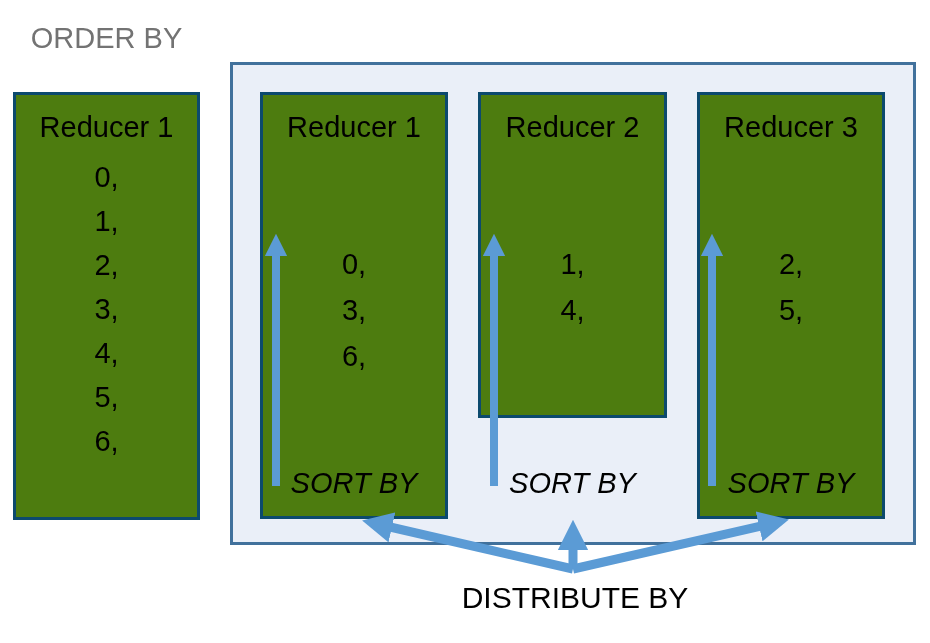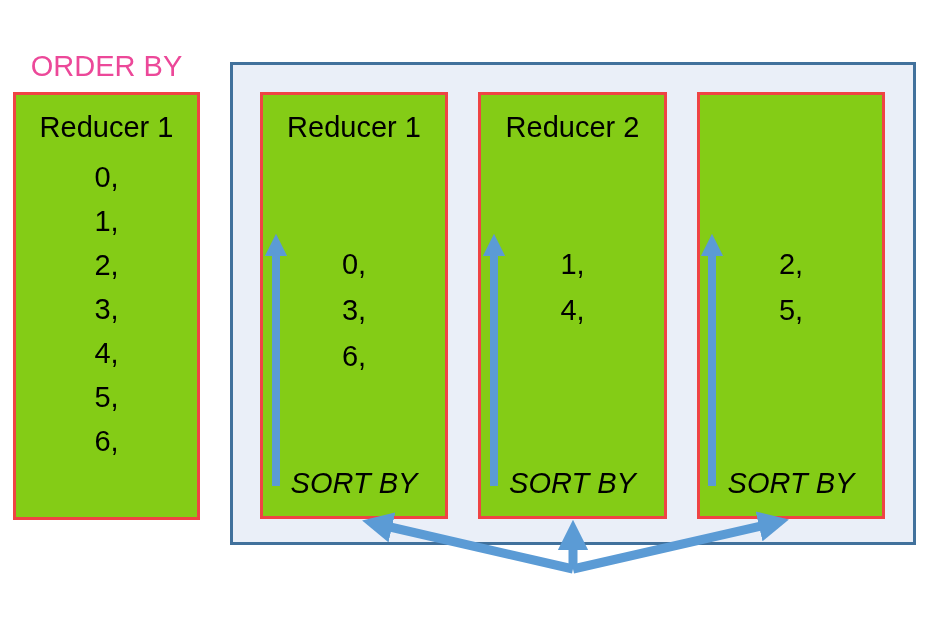--- a/index.html
+++ b/index.html
@@ -13,23 +13,22 @@
     width: 930px;
     height: 643px;
     background: #ffffff;
     overflow: hidden;
   }
   .title {
     position: absolute;
     text-align: center;
     font-size: 29px;
     line-height: 34px;
-    color: #ec4899;
+    color: #737373;
     white-space: nowrap;
-    margin-top: 28px;
   }
   #order-title   { left: 13px;  top: 21px; width: 187px; }
   #cluster-title { left: 230px; top: 21px; width: 686px; }
   #distribute-label {
     position: absolute;
     left: 230px; top: 581px; width: 690px;
     text-align: center;
     font-size: 30px;
     line-height: 34px;
     color: #000000;
@@ -37,27 +36,27 @@
   .outer-box {
     position: absolute;
     left: 230px; top: 62px;
     width: 686px; height: 483px;
     background: #eaeff8;
     border: 3px solid #41719c;
     box-sizing: border-box;
   }
   .box {
     position: absolute;
-    background: #84cc16;
-    border: 3px solid #ef4444;
+    background: #4d7c0f;
+    border: 3px solid #0c4a6e;
     box-sizing: border-box;
   }
   #left-box { left: 13px;  top: 92px; width: 187px; height: 428px; }
   #rbox1    { left: 260px; top: 92px; width: 188px; height: 427px; }
-  #rbox2    { left: 478px; top: 92px; width: 189px; height: 427px; }
+  #rbox2    { left: 478px; top: 92px; width: 189px; height: 326px; }
   #rbox3    { left: 697px; top: 92px; width: 188px; height: 427px; }
   .box .reducer-label {
     margin-top: 12px;
     text-align: center;
     font-size: 29px;
     line-height: 40px;
   }
   #left-box .values {
     margin-top: 8px;
     text-align: center;
@@ -123,20 +122,21 @@
   <div id="rbox2" class="box rbox">
     <div class="reducer-label">Reducer 2</div>
     <div class="values">
       <span class="value-line">1,</span>
       <span class="value-line">4,</span>
     </div>
     <div class="sort-label">SORT BY</div>
   </div>
 
   <div id="rbox3" class="box rbox">
+    <div class="reducer-label">Reducer 3</div>
     <div class="values">
       <span class="value-line">2,</span>
       <span class="value-line">5,</span>
     </div>
     <div class="sort-label">SORT BY</div>
   </div>
 
   <svg id="arrows-overlay" viewBox="0 0 930 643" xmlns="http://www.w3.org/2000/svg">
     <defs>
       <marker id="ah-sm" viewBox="0 0 10 10" refX="5" refY="5" markerWidth="2.8" markerHeight="2.8" orient="auto">
@@ -149,14 +149,15 @@
 
     <line x1="276" y1="486" x2="276" y2="245" stroke="#5b9bd5" stroke-width="8" marker-end="url(#ah-sm)"></line>
     <line x1="494" y1="486" x2="494" y2="245" stroke="#5b9bd5" stroke-width="8" marker-end="url(#ah-sm)"></line>
     <line x1="712" y1="486" x2="712" y2="245" stroke="#5b9bd5" stroke-width="8" marker-end="url(#ah-sm)"></line>
 
     <line x1="573" y1="569" x2="377" y2="524" stroke="#5b9bd5" stroke-width="9" marker-end="url(#ah-lg)"></line>
     <line x1="573" y1="569" x2="573" y2="535" stroke="#5b9bd5" stroke-width="9" marker-end="url(#ah-lg)"></line>
     <line x1="573" y1="569" x2="774" y2="523" stroke="#5b9bd5" stroke-width="9" marker-end="url(#ah-lg)"></line>
   </svg>
 
+  <div id="distribute-label">DISTRIBUTE BY</div>
 
 </div>
 
 </body></html>

